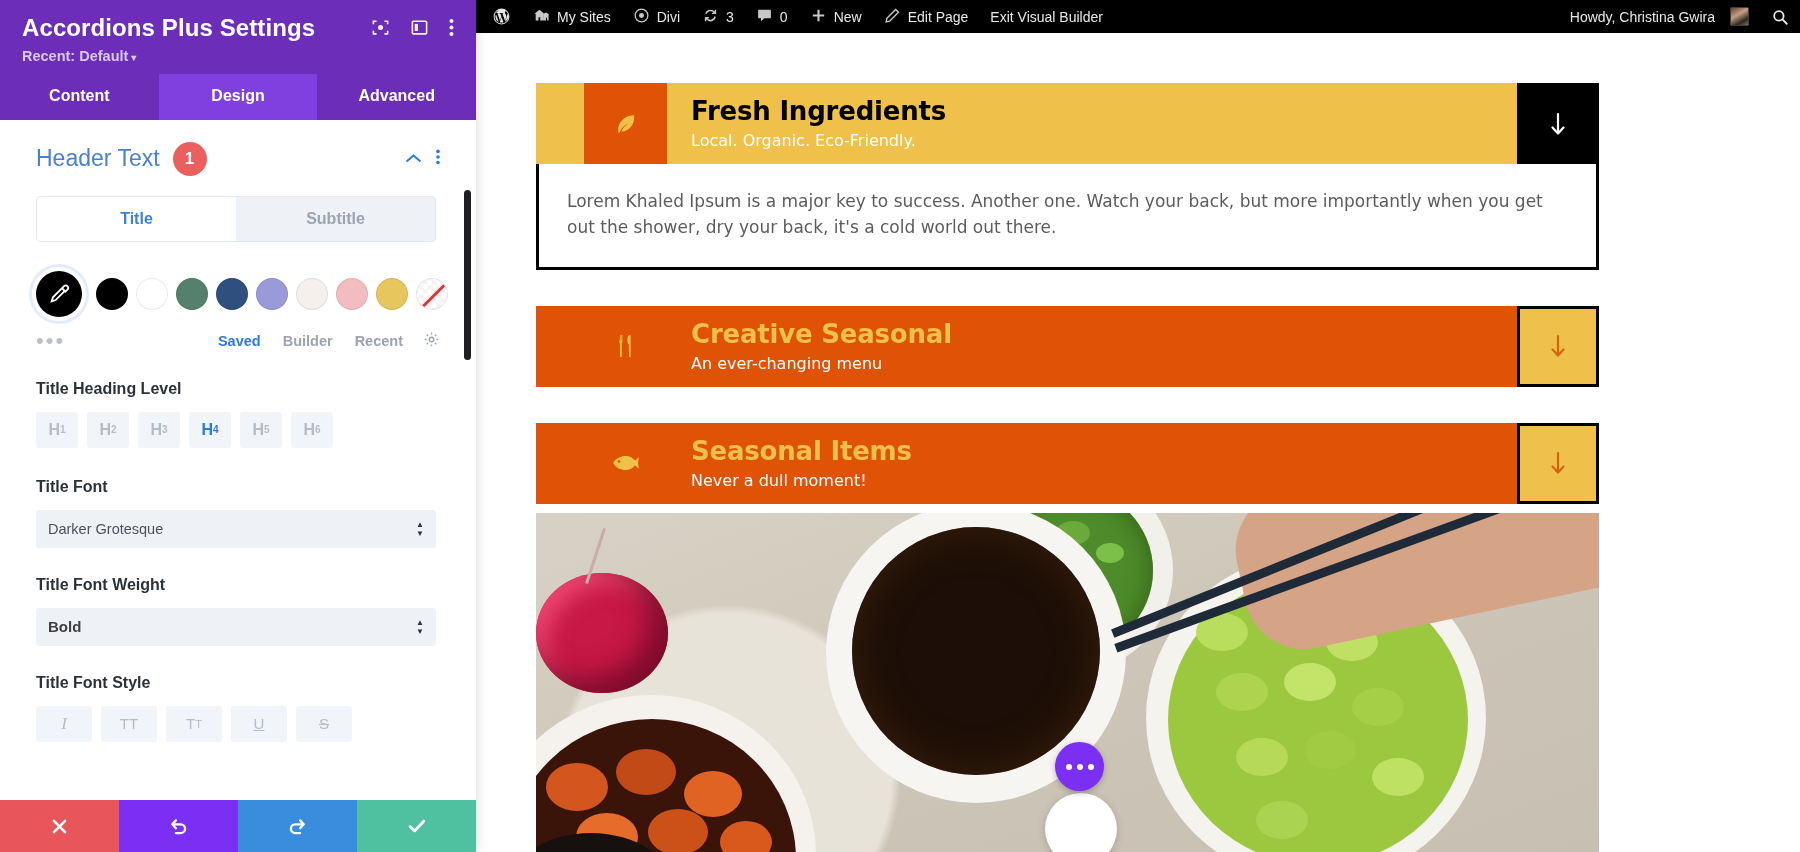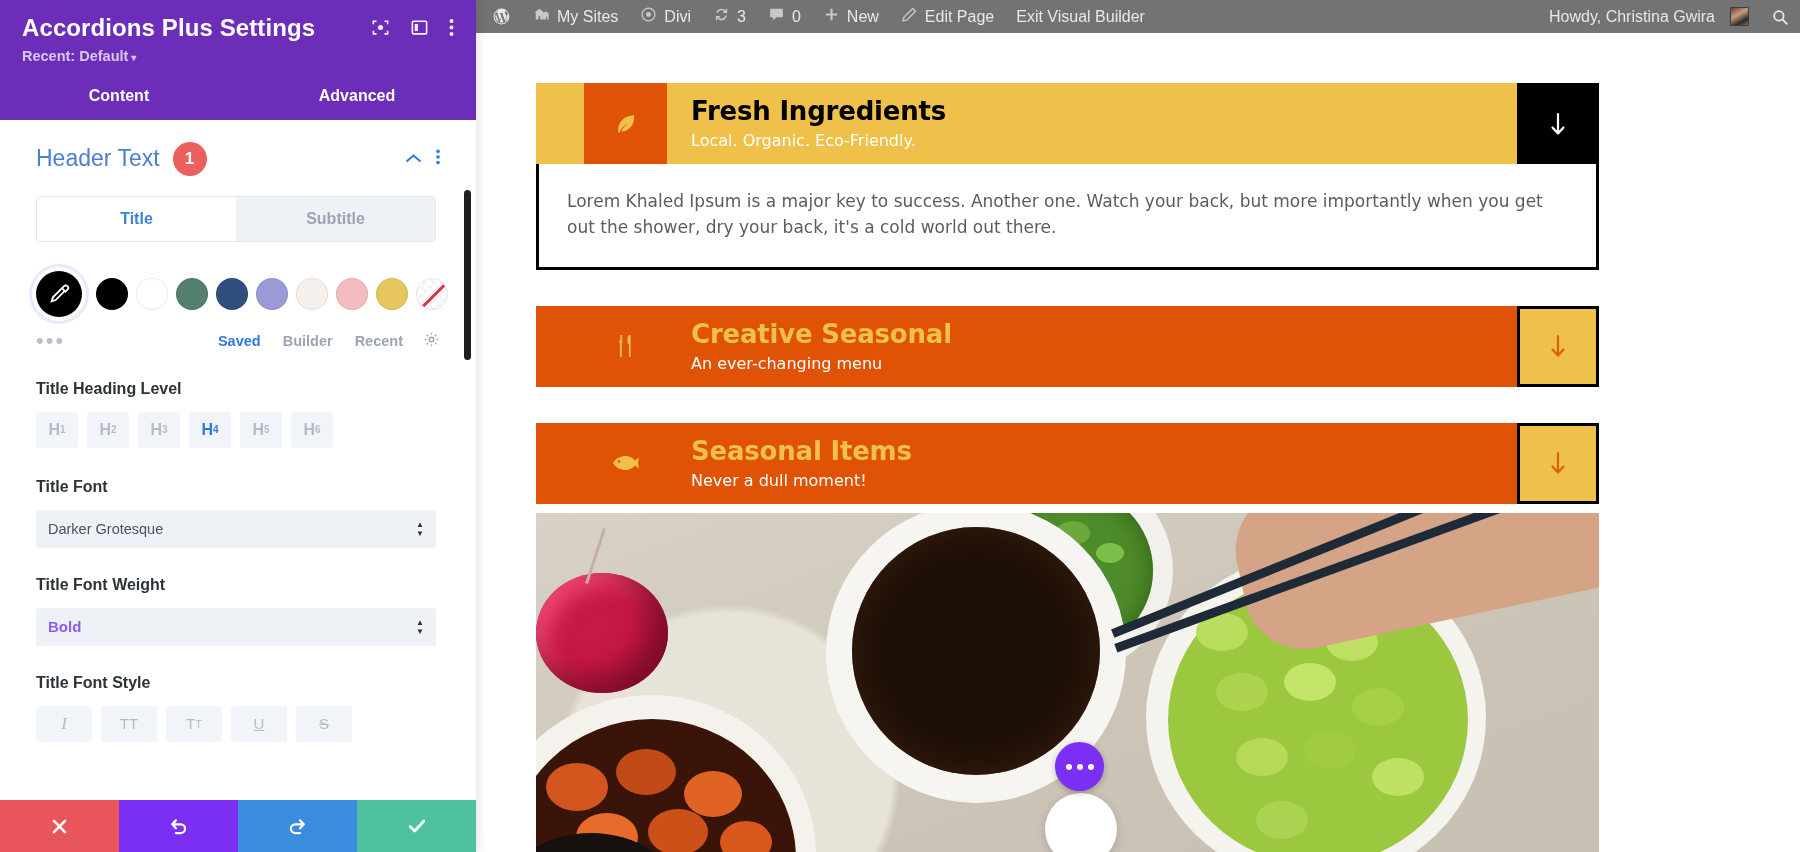--- a/index.html
+++ b/index.html
@@ -133,21 +133,21 @@
   .hbtn sub { font-size: 10px; }
   .hbtn.active { color: #2b7ae0; }
 
   .select {
     width: 400px; height: 38px; background: #eef1f6; border: none;
     border-radius: 3px; display: flex; align-items: center;
     padding: 0 12px; position: relative; cursor: pointer;
     margin-bottom: 28px;
   }
   .select .val { font-size: 14.5px; color: #4a5260; }
-  .select .val.bold { font-weight: bold; color: #8b5cf6; font-size: 15px; }
+  .select .val.bold { font-weight: bold; color: #404040; font-size: 15px; }
   .select .arrows {
     position: absolute; right: 12px; top: 50%; transform: translateY(-50%);
     display: flex; flex-direction: column; gap: 2px; color: #2c3338;
   }
   .select .arrows i { font-style: normal; font-size: 8px; line-height: 7px; }
 
   .styles { display: flex; gap: 9px; }
   .stbtn {
     width: 56px; height: 36px; background: #f1f4f9; border-radius: 3px;
     display: flex; align-items: center; justify-content: center;
@@ -166,22 +166,22 @@
     cursor: pointer; color: #fff;
   }
   .fb-cancel { background: #e8555a; }
   .fb-undo   { background: #7b2ff2; }
   .fb-redo   { background: #3a8ddd; }
   .fb-save   { background: #4fc0a0; }
 
   
   .adminbar {
     position: absolute; left: 476px; top: 0; right: 0; height: 33px;
-    background: #737373; color: #e7e8ea;
-    display: flex; align-items: center; font-size: 16px; z-index: 30;
+    background: #000000; color: #e7e8ea;
+    display: flex; align-items: center; font-size: 14px; z-index: 30;
   }
   .ab-item {
     display: flex; align-items: center; gap: 7px;
     padding: 0 11px; height: 33px; cursor: pointer; white-space: nowrap;
   }
   .ab-item:first-child { padding-left: 16px; }
   .ab-right { margin-left: auto; display: flex; align-items: center; }
   .ab-avatar {
     width: 19px; height: 19px; margin-left: 8px; border-radius: 1px;
     background: linear-gradient(150deg,#6b4232 0%,#c59d82 40%,#2e2822 75%,#8a6a52 100%);
@@ -286,20 +286,21 @@
           </span>
         </div>
       </div>
       <div class="preset-row">
         <span>Recent: Default</span><span class="caret">▾</span>
       </div>
     </div>
 
     <div class="tabs">
       <div class="tab">Content</div>
+      <div class="tab active">Design</div>
       <div class="tab">Advanced</div>
     </div>
 
     <div class="panel-body">
       <div class="body-inner">
 
         <div class="sec-head">
           <div class="sec-title">Header Text</div>
           <div class="sec-badge">1</div>
           <div class="sec-head-sp"></div>

